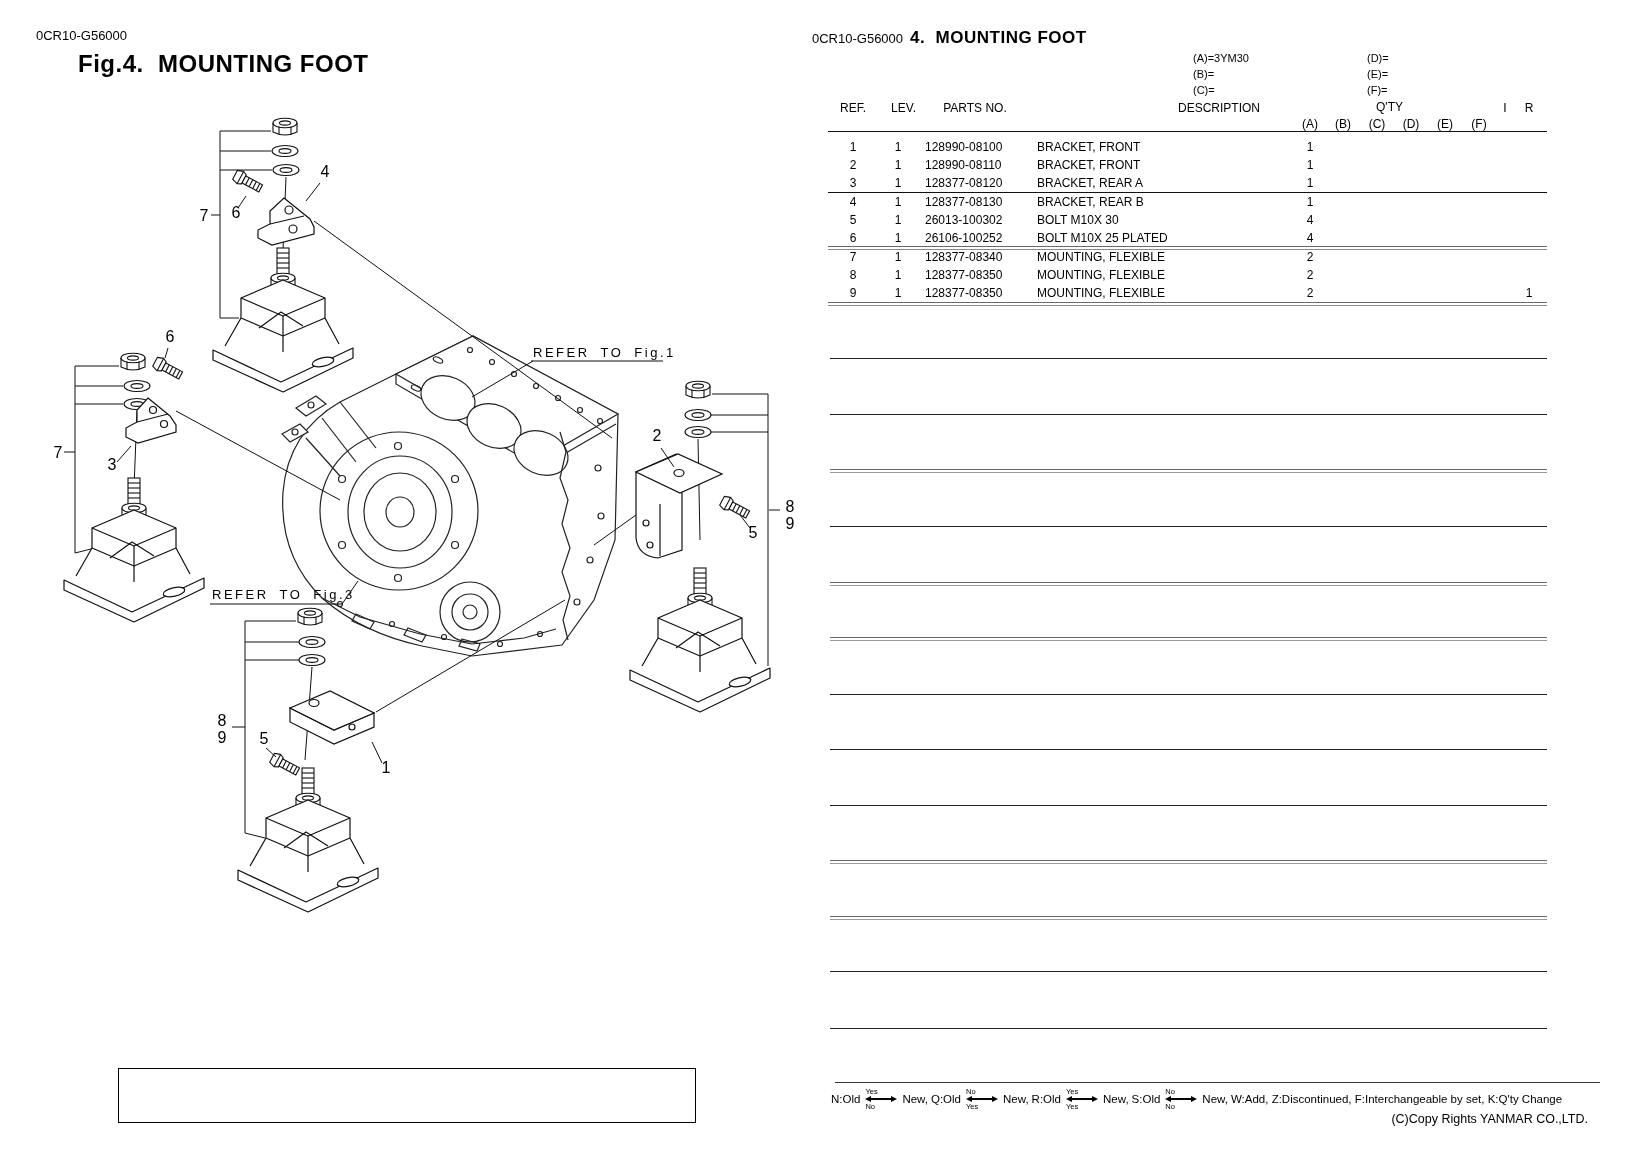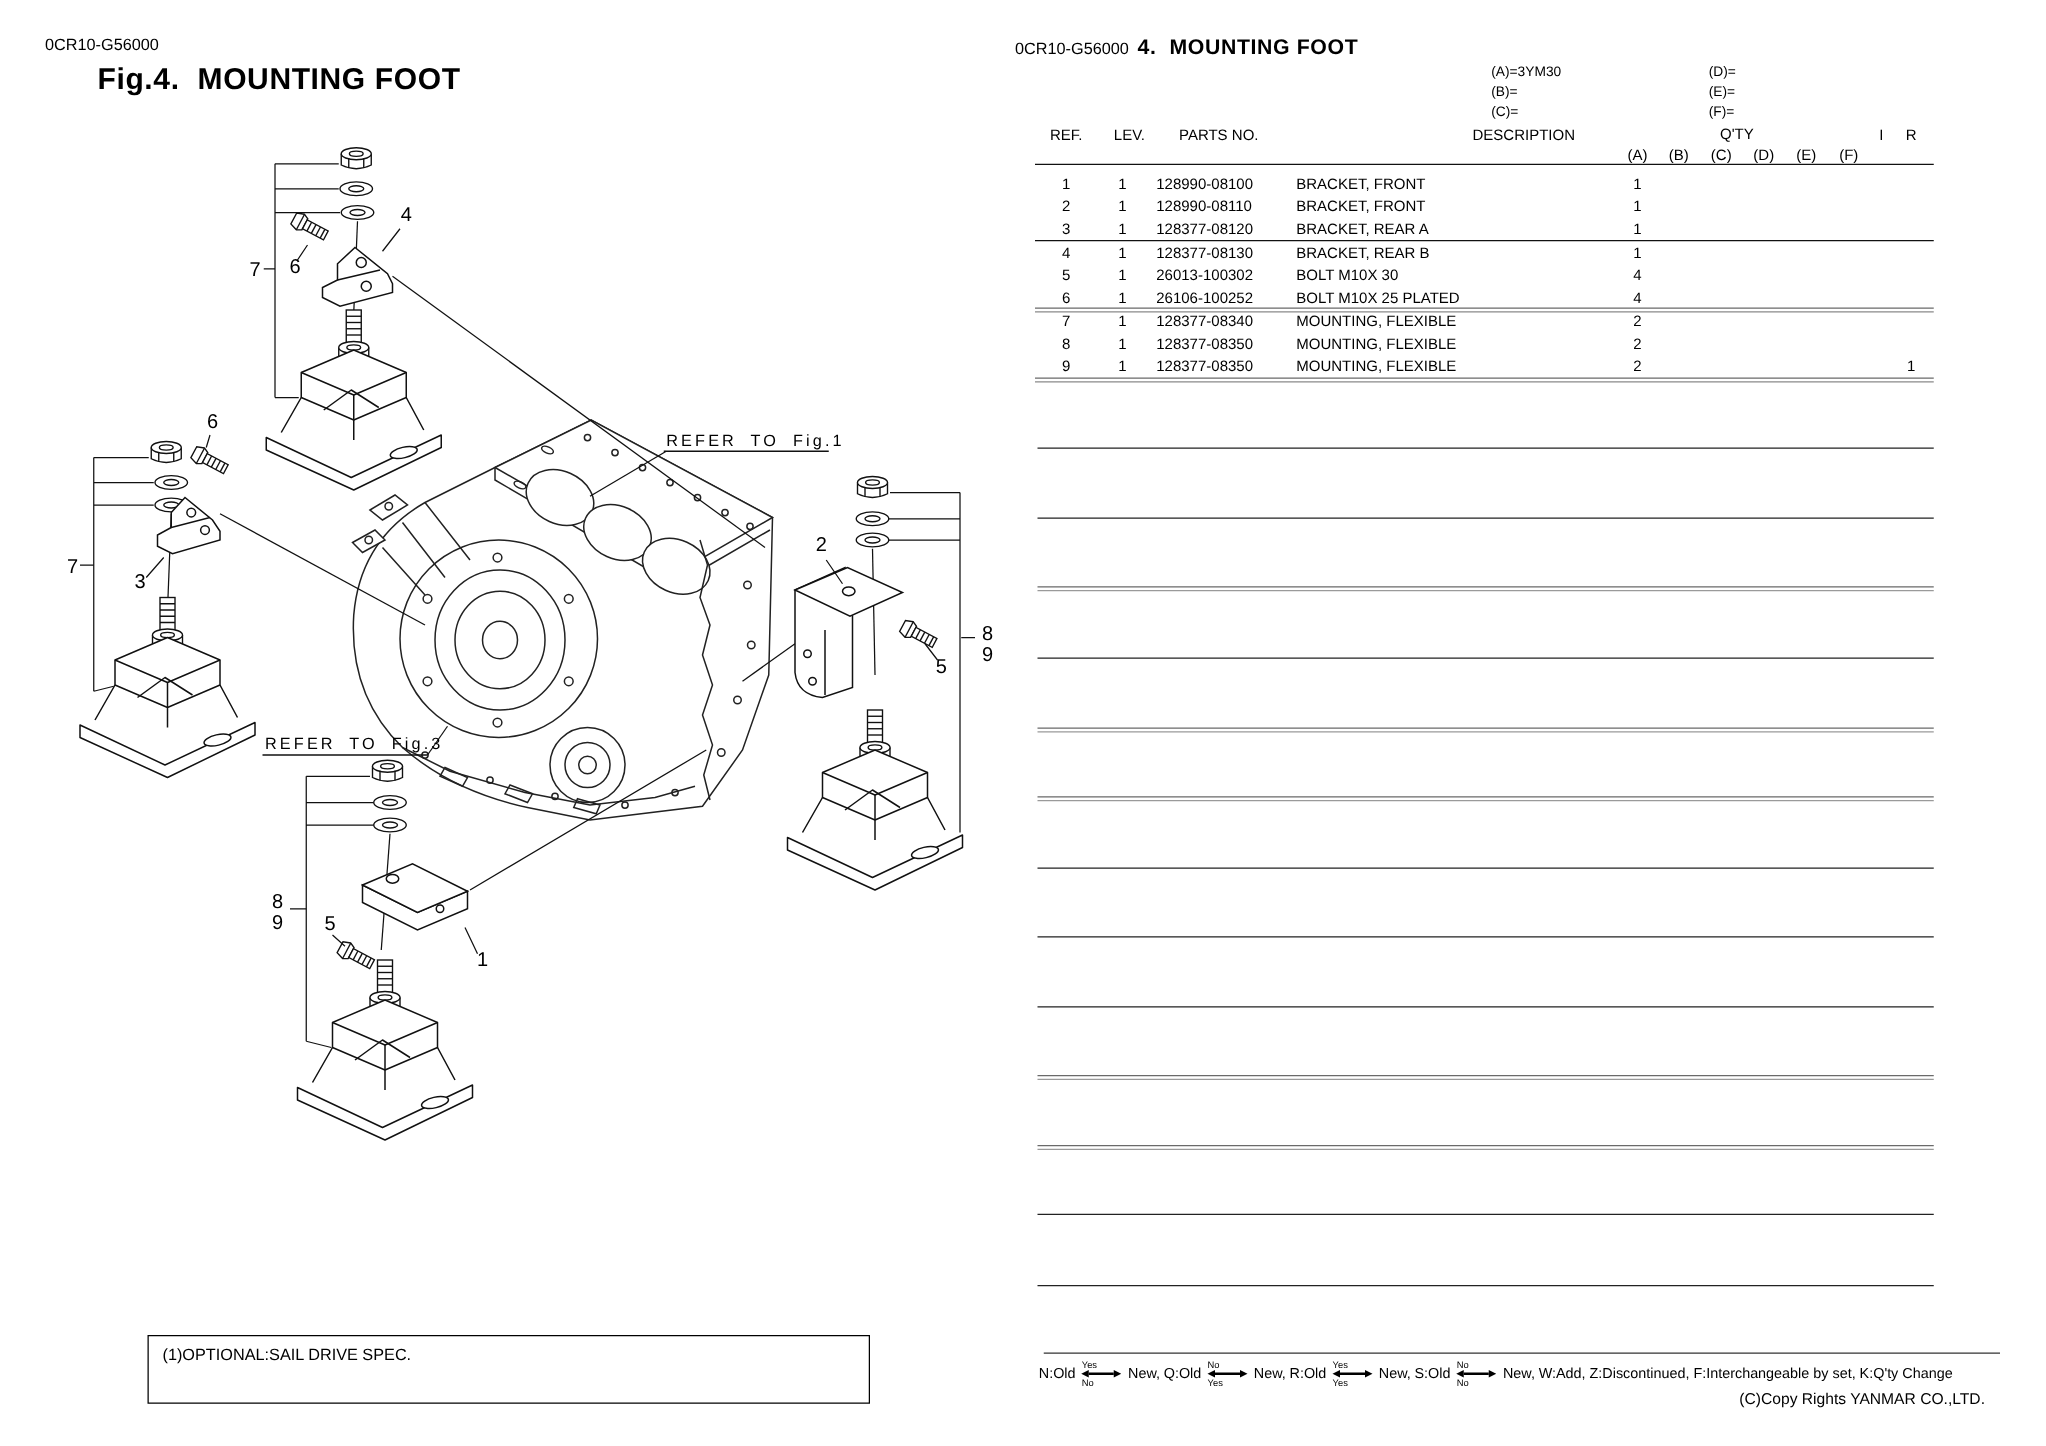--- a/index.html
+++ b/index.html
@@ -235,21 +235,20 @@
     <text x="657" y="441" text-anchor="middle">2</text>
   </g>
 
   <text class="refer" x="533" y="357">REFER TO Fig.1</text>
   <path d="M531,361 L663,361" stroke="#111" stroke-width="1.1" fill="none"></path>
   <text class="refer" x="212" y="599">REFER TO Fig.3</text>
   <path d="M210,604 L342,604" stroke="#111" stroke-width="1.1" fill="none"></path>
 </svg>
 
 <div class="remarks-box">
-  <div>(1)OPTIONAL:SAIL DRIVE SPEC.</div>
 </div>
 
 <div class="abs doc-code" style="left:812px;top:31px;">0CR10-G56000</div>
 <div class="abs sec-title pre" style="left:910px;top:28px;">4.  MOUNTING FOOT</div>
 
 <div class="abs spec-col" style="left:1193px;top:50px;">
   <div>(A)=3YM30</div>
   <div>(B)=</div>
   <div>(C)=</div>
 </div>

